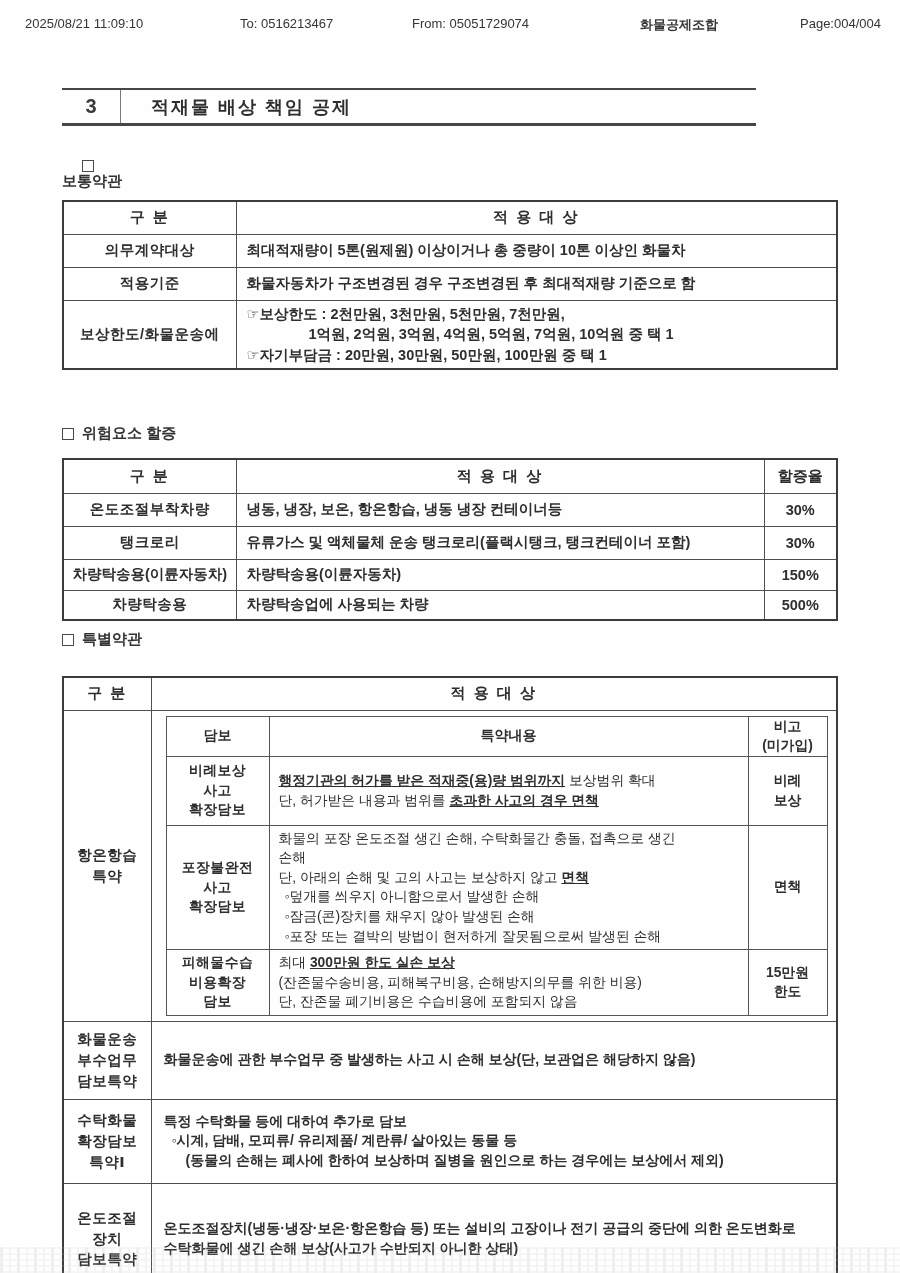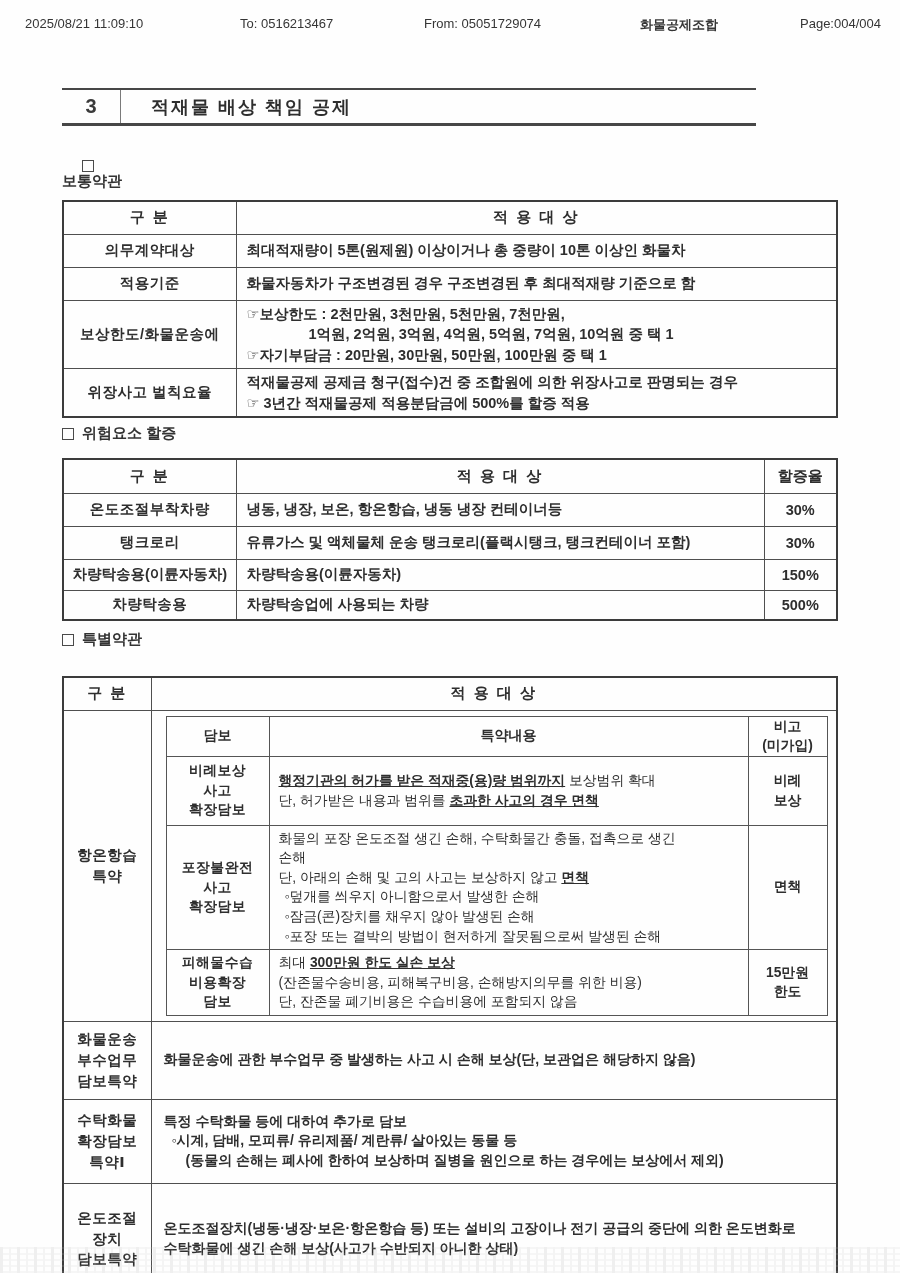--- a/index.html
+++ b/index.html
@@ -7,21 +7,21 @@
   .page {
     position:relative; width:900px; height:1273px; margin:0 auto;
     background:#fefefe; color:#2c2c2c; overflow:hidden;
     font-family:"Liberation Sans","DejaVu Sans",sans-serif;
   }
   
   .fax-header { position:absolute; top:16px; left:0; width:900px; height:22px; font-size:13px; color:#353535; }
   .fax-header span { position:absolute; top:0; white-space:nowrap; }
   .fx-datetime { left:25px; }
   .fx-to { left:240px; }
-  .fx-from { left:424px; }
+  .fx-from { left:412px; }
   .fx-org { left:640px; font-weight:700; }
   .fx-page { left:800px; }
   
   .title-bar {
     position:absolute; left:62px; top:88px; width:694px; height:38px;
     border-top:2px solid #474747; border-bottom:3px solid #474747;
     display:flex; align-items:center;
   }
   .title-num { width:58px; text-align:center; font-size:20px; font-weight:700; color:#3a3a3a; }
   .title-sep { width:1px; align-self:stretch; background:#7a7a7a; }
@@ -105,27 +105,20 @@
     <tr style="height:33px">
       <td class="lab">적용기준</td>
       <td class="con">화물자동차가 구조변경된 경우 구조변경된 후 최대적재량 기준으로 함</td>
     </tr>
     <tr style="height:53px">
       <td class="lab">보상한도/화물운송에</td>
       <td class="con">
         <span class="line">☞보상한도 : 2천만원, 3천만원, 5천만원, 7천만원,</span>
         <span class="line indent1">1억원, 2억원, 3억원, 4억원, 5억원, 7억원, 10억원 중 택 1</span>
         <span class="line">☞자기부담금 : 20만원, 30만원, 50만원, 100만원 중 택 1</span>
-      </td>
-    </tr>
-    <tr style="height:43px">
-      <td class="lab">위장사고 벌칙요율</td>
-      <td class="con">
-        <span class="line">적재물공제 공제금 청구(접수)건 중 조합원에 의한 위장사고로 판명되는 경우</span>
-        <span class="line">☞ 3년간 적재물공제 적용분담금에 500%를 할증 적용</span>
       </td>
     </tr>
   </tbody>
     </table>
 
   <div class="sec-head sh2">
     <span class="sec-box"></span>
     <span>위험요소 할증</span>
   </div>
 

